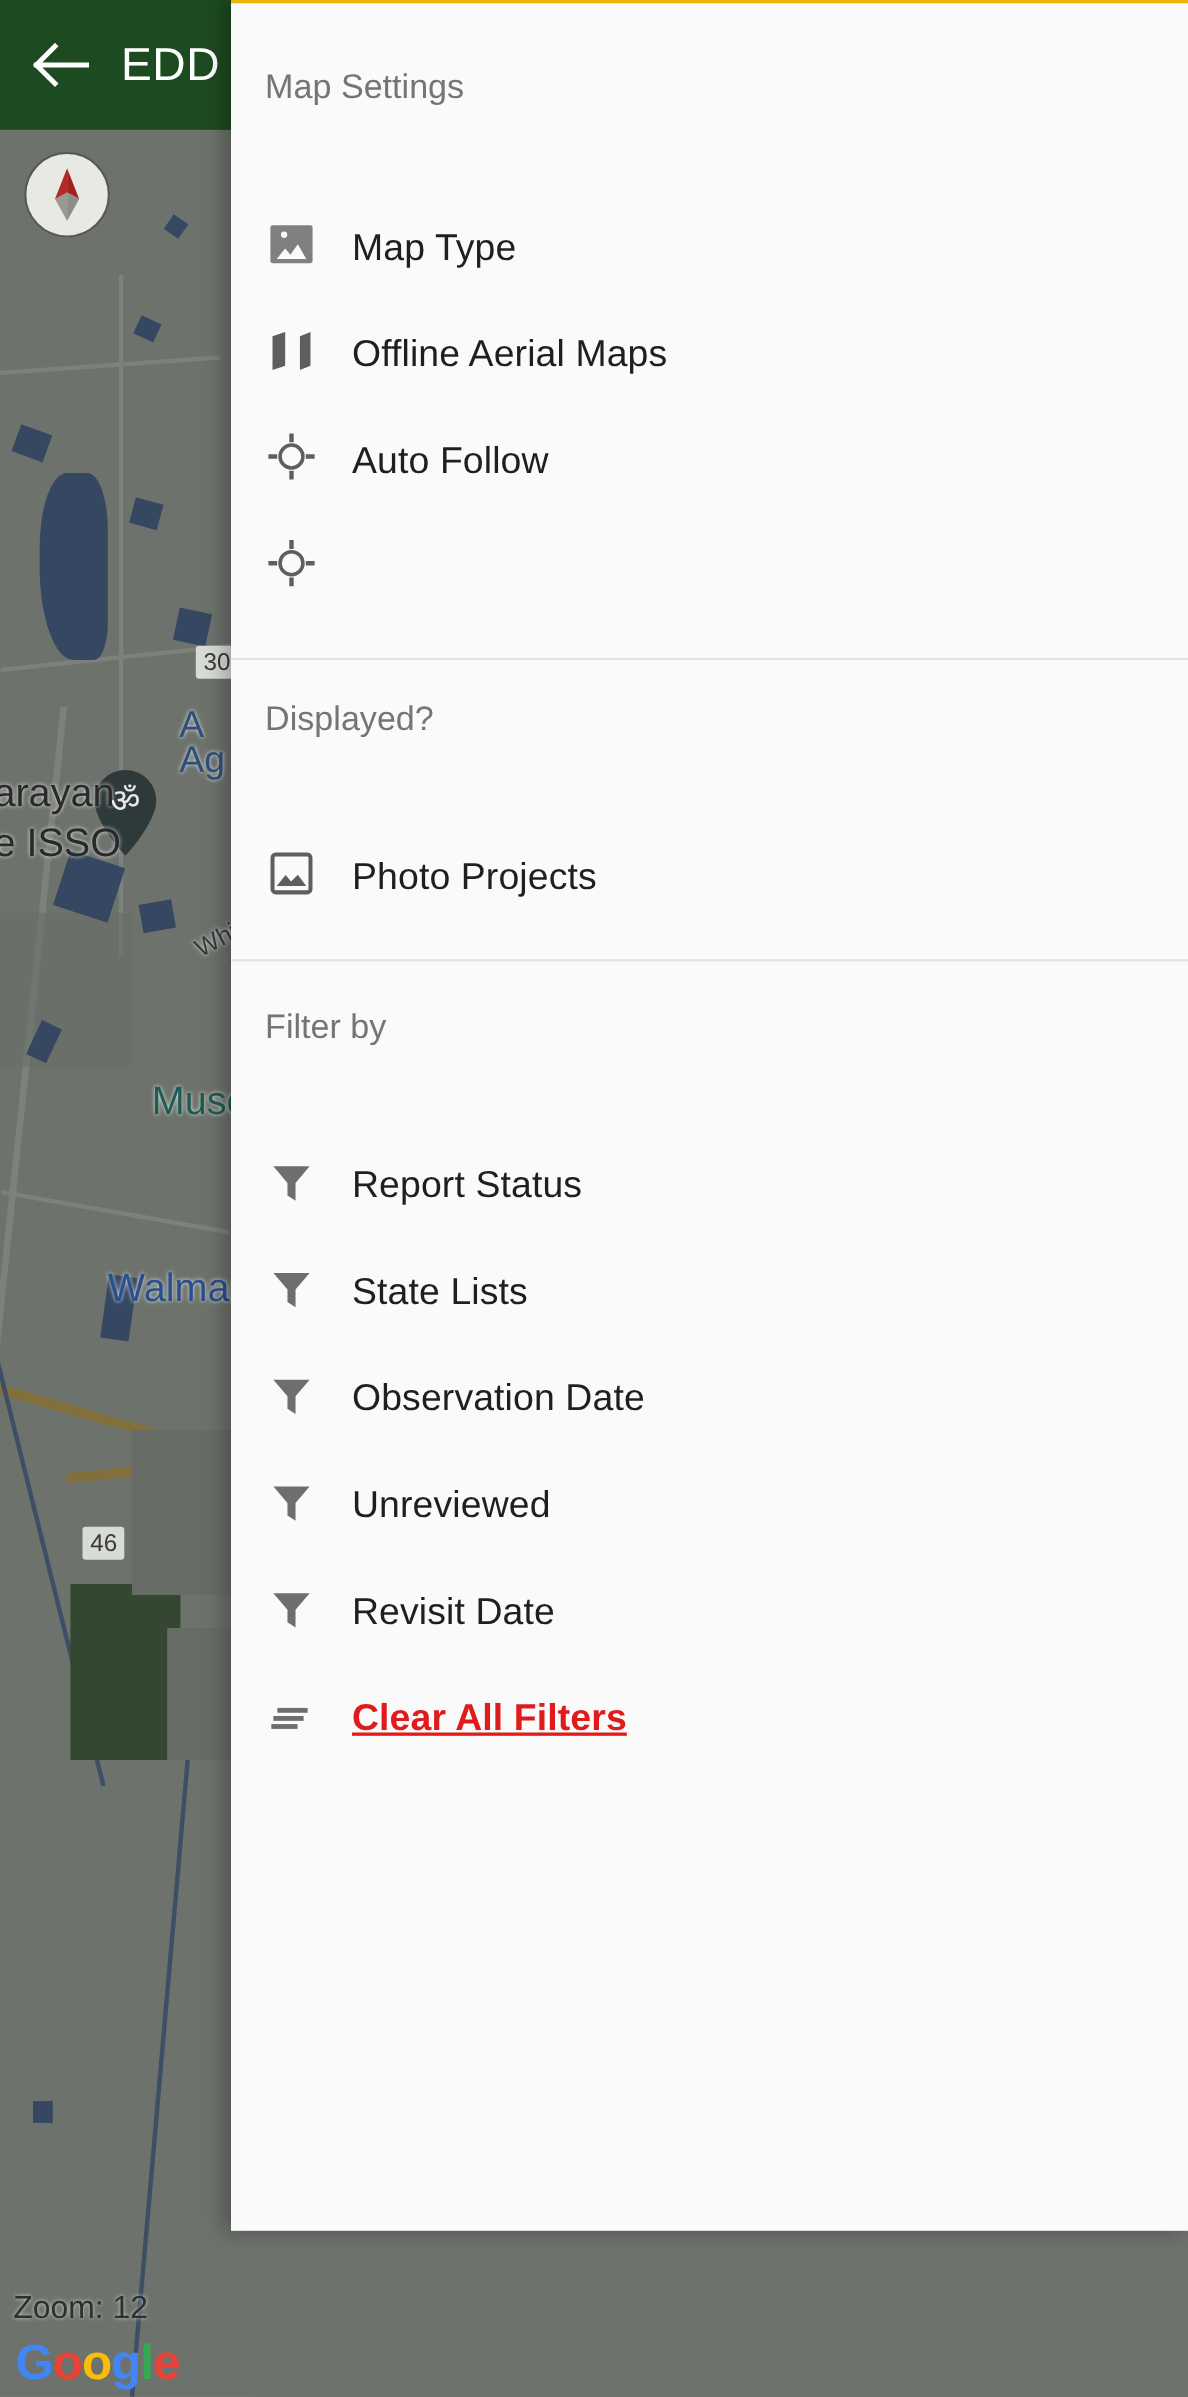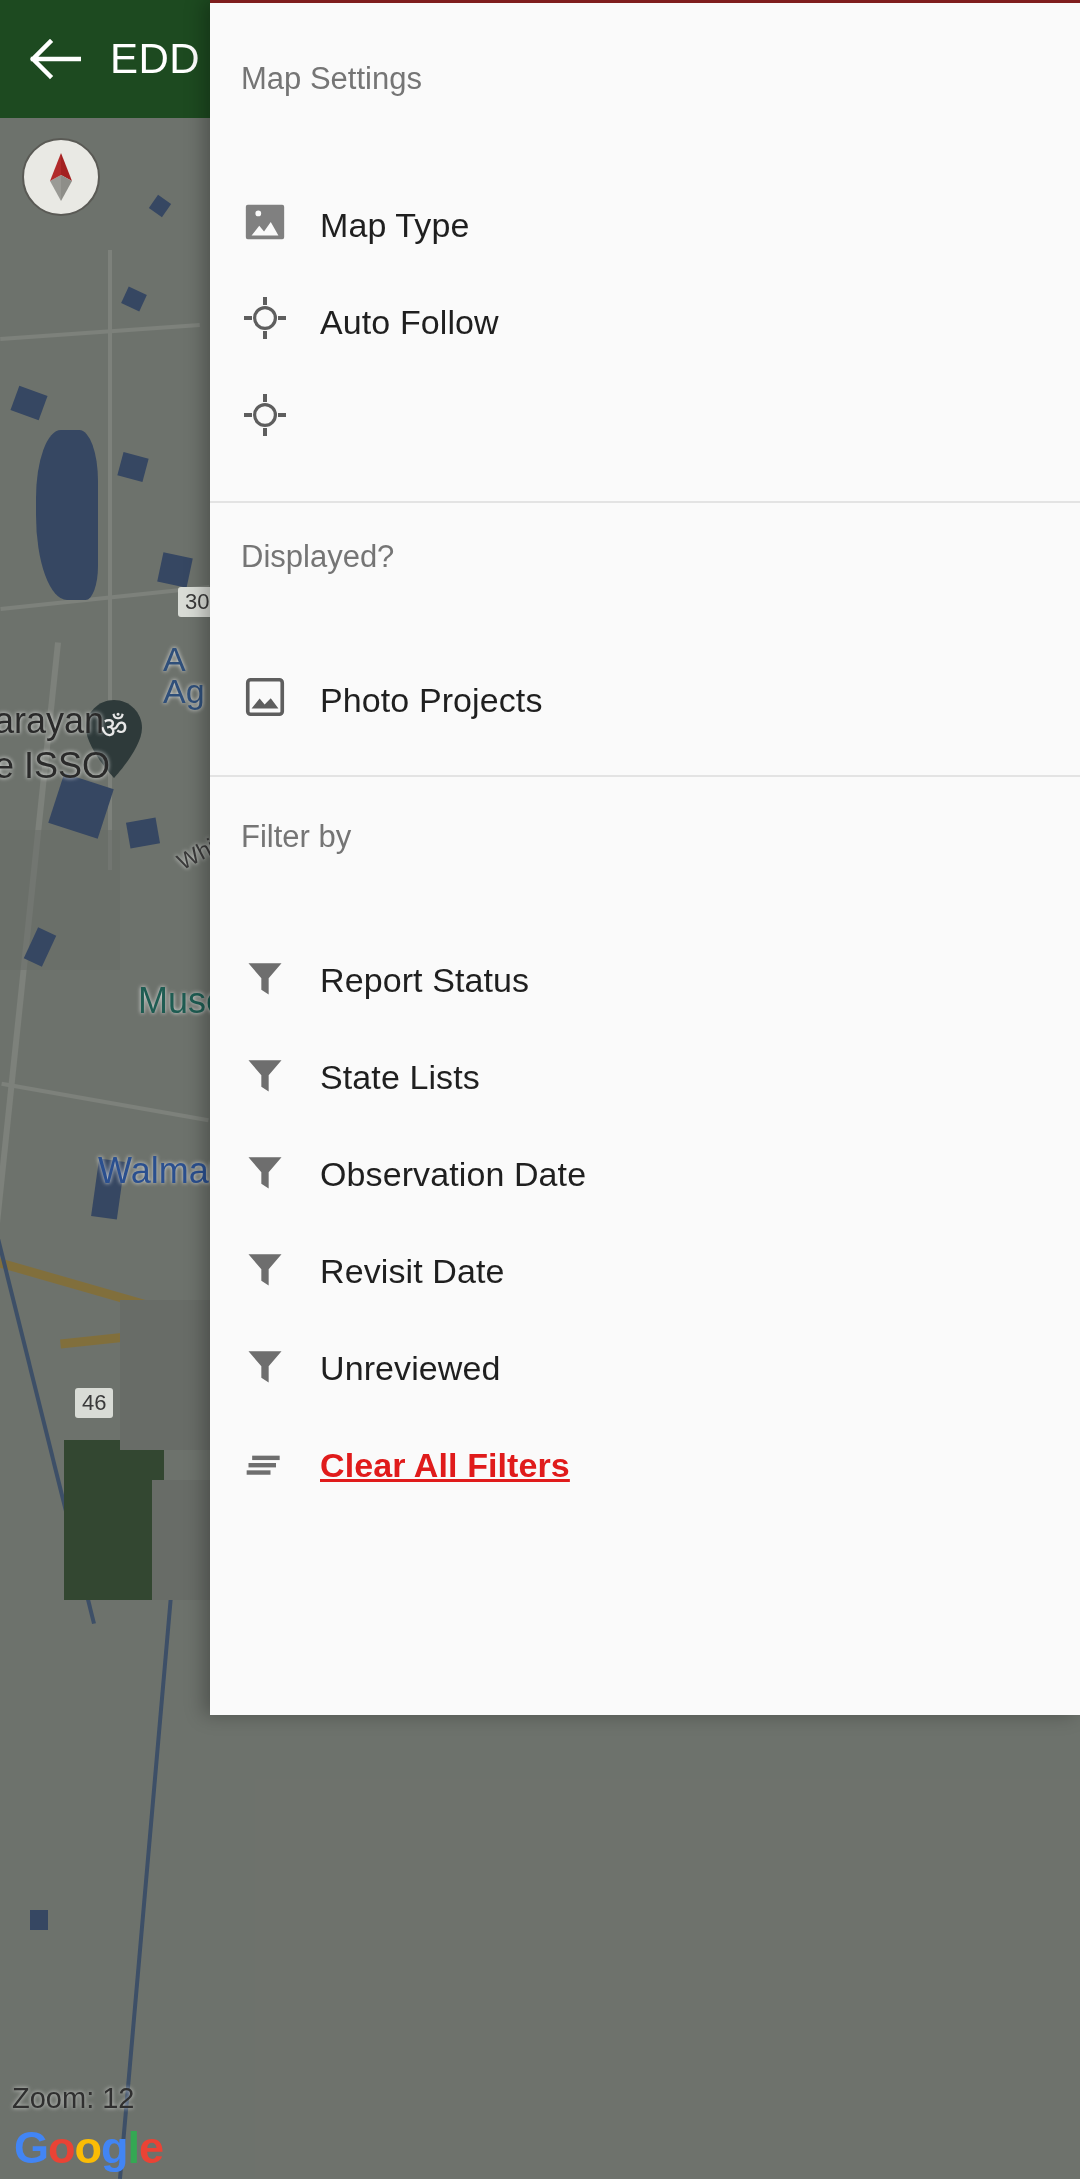--- a/index.html
+++ b/index.html
@@ -59,24 +59,24 @@
   }
   #google-logo span:nth-child(1){color:#4285F4;}
   #google-logo span:nth-child(2){color:#EA4335;}
   #google-logo span:nth-child(3){color:#FBBC05;}
   #google-logo span:nth-child(4){color:#4285F4;}
   #google-logo span:nth-child(5){color:#34A853;}
   #google-logo span:nth-child(6){color:#EA4335;}
 
   
   #drawer {
-    position:absolute; left:210px; top:0; width:870px; height:1715px;
+    position:absolute; left:210px; top:0; width:870px; height:2028px;
     background:#fafafa; z-index:10;
     box-shadow:-6px 0 18px rgba(0,0,0,0.28);
-    border-top:3px solid #7f1d1d;
+    border-top:3px solid #eab308;
   }
   .section-header {
     color:#757575; font-size:31px; font-weight:400;
     padding-left:31px;
   }
   .drawer-item {
     display:flex; align-items:flex-end; height:97px;
   }
   .item-icon {
     width:110px; min-width:110px; display:flex;
@@ -171,20 +171,31 @@
 
   <div class="drawer-item" style="margin-top:51px;">
     <span class="item-icon">
       <svg width="46" height="46" viewBox="0 0 24 24" fill="#808080">
         <path d="M21 3H3a1 1 0 0 0-1 1v16a1 1 0 0 0 1 1h18a1 1 0 0 0 1-1V4a1 1 0 0 0-1-1zM8.5 6A1.5 1.5 0 1 1 7 7.5 1.5 1.5 0 0 1 8.5 6zM5 19l4-5 2.5 3L15 12l4 7z"></path>
       </svg>
     </span>
     <span class="item-label">Map Type</span>
   </div>
 
+  <div class="drawer-item">
+    <span class="item-icon">
+      <svg width="46" height="46" viewBox="0 0 24 24" fill="#5e5e5e">
+        <path d="M9 3 3 5v16l6-2V3z"></path>
+        <path d="M10 3v16l5 2V5l-5-2z" fill="#ffffff" stroke="#5e5e5e" stroke-width="0"></path>
+        <path d="M10 3v16l5 2V5z" fill="#fafafa"></path>
+        <path d="M16 5v16l5-2V3l-5 2z"></path>
+      </svg>
+    </span>
+    <span class="item-label">Offline Aerial Maps</span>
+  </div>
 
   <div class="drawer-item">
     <span class="item-icon">
       <svg width="48" height="48" viewBox="0 0 24 24" fill="none" stroke="#5e5e5e" stroke-width="1.6">
         <circle cx="12" cy="12" r="5.2"></circle>
         <path d="M12 1.5v4M12 18.5v4M1.5 12h4M18.5 12h4" stroke-width="2"></path>
       </svg>
     </span>
     <span class="item-label">Auto Follow</span>
   </div>
@@ -243,30 +254,30 @@
     </span>
     <span class="item-label">Observation Date</span>
   </div>
 
   <div class="drawer-item">
     <span class="item-icon">
       <svg width="44" height="44" viewBox="0 0 24 24" fill="#6e6e6e">
         <path d="M3 4h18l-7 8.2V21l-4-2.6v-6.2z"></path>
       </svg>
     </span>
+    <span class="item-label">Unreviewed</span>
+  </div>
+
+  <div class="drawer-item">
+    <span class="item-icon">
+      <svg width="44" height="44" viewBox="0 0 24 24" fill="#6e6e6e">
+        <path d="M3 4h18l-7 8.2V21l-4-2.6v-6.2z"></path>
+      </svg>
+    </span>
     <span class="item-label">Revisit Date</span>
-  </div>
-
-  <div class="drawer-item">
-    <span class="item-icon">
-      <svg width="44" height="44" viewBox="0 0 24 24" fill="#6e6e6e">
-        <path d="M3 4h18l-7 8.2V21l-4-2.6v-6.2z"></path>
-      </svg>
-    </span>
-    <span class="item-label">Unreviewed</span>
   </div>
 
   <div class="drawer-item">
     <span class="item-icon">
       <svg width="44" height="44" viewBox="0 0 24 24" fill="#6e6e6e">
         <rect x="5" y="8" width="15" height="2.4" rx="0"></rect>
         <rect x="3" y="12" width="15" height="2.4" rx="0"></rect>
         <rect x="2" y="16" width="13" height="2.4" rx="0"></rect>
       </svg>
     </span>

